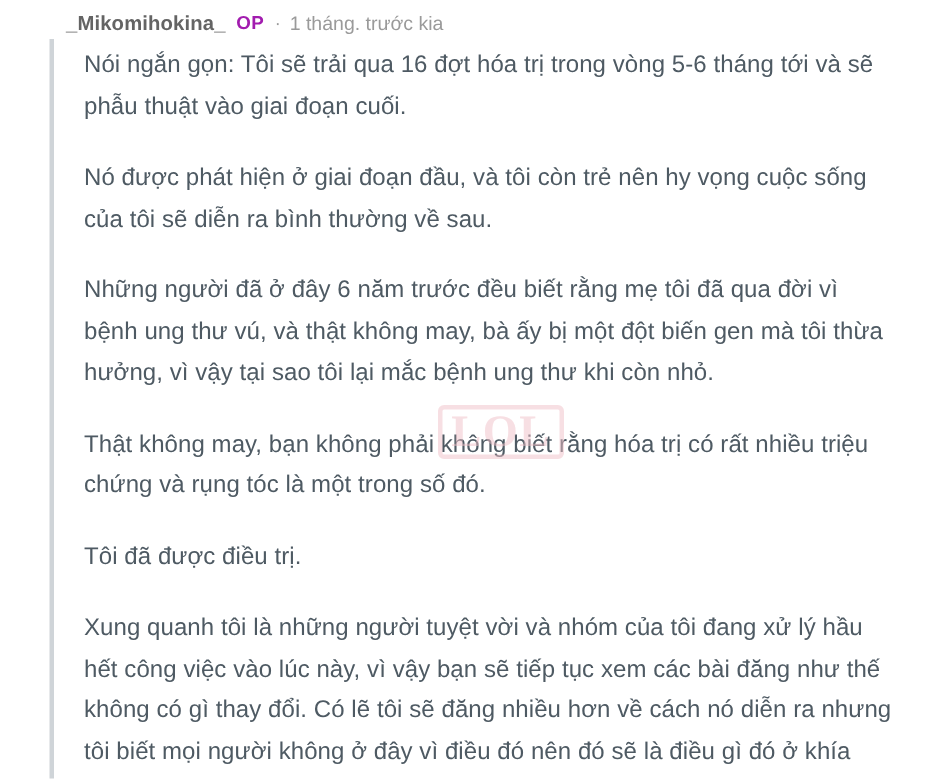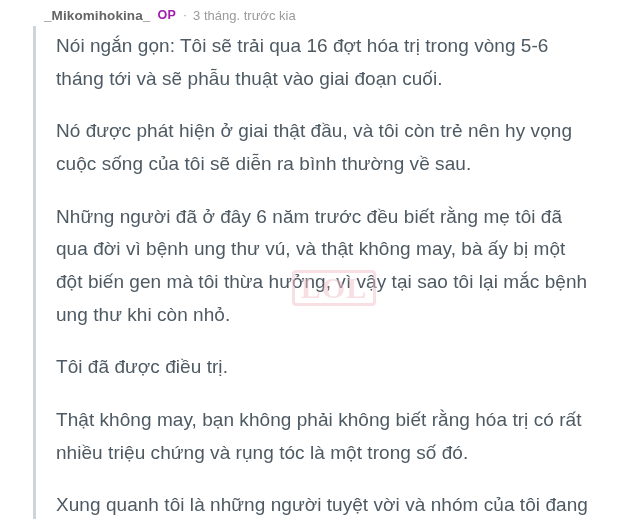--- a/index.html
+++ b/index.html
@@ -55,21 +55,21 @@
   .body-wrap {
     position: relative;
     border-left: 3px solid #cfd4d8;
     margin-left: 33px;
     padding: 4px 34px 0 20px;
     min-height: 480px;
     box-sizing: border-box;
   }
   .para {
     color: #4e5a63;
-    font-size: 19px;
+    font-size: 16px;
     line-height: 1.72;
     margin: 0 0 20px 0;
     text-align: left;
     letter-spacing: 0.05px;
   }
   .para:last-child {
     margin-bottom: 0;
   }
   .watermark {
     position: absolute;
@@ -97,29 +97,29 @@
 </style>
 </head>
 <body>
 
 <div class="post">
 
   <div class="post-header">
     <span class="author">_Mikomihokina_</span>
     <span class="op-badge">OP</span>
     <span class="meta-dot">·</span>
-    <span class="timestamp">3 tháng. trước kia</span>
+    <span class="timestamp">1 tháng. trước kia</span>
   </div>
 
   <div class="body-wrap">
     <p class="para">Nói ngắn gọn: Tôi sẽ trải qua 16 đợt hóa trị trong vòng 5-6 tháng tới và sẽ phẫu thuật vào giai đoạn cuối.</p>
-    <p class="para">Nó được phát hiện ở giai thật đầu, và tôi còn trẻ nên hy vọng cuộc sống của tôi sẽ diễn ra bình thường về sau.</p>
+    <p class="para">Nó được phát hiện ở giai đoạn đầu, và tôi còn trẻ nên hy vọng cuộc sống của tôi sẽ diễn ra bình thường về sau.</p>
     <p class="para">Những người đã ở đây 6 năm trước đều biết rằng mẹ tôi đã qua đời vì bệnh ung thư vú, và thật không may, bà ấy bị một đột biến gen mà tôi thừa hưởng, vì vậy tại sao tôi lại mắc bệnh ung thư khi còn nhỏ.</p>
+    <p class="para">Thật không may, bạn không phải không biết rằng hóa trị có rất nhiều triệu chứng và rụng tóc là một trong số đó.</p>
     <p class="para">Tôi đã được điều trị.</p>
-    <p class="para">Thật không may, bạn không phải không biết rằng hóa trị có rất nhiều triệu chứng và rụng tóc là một trong số đó.</p>
     <p class="para">Xung quanh tôi là những người tuyệt vời và nhóm của tôi đang xử lý hầu hết công việc vào lúc này, vì vậy bạn sẽ tiếp tục xem các bài đăng như thế không có gì thay đổi. Có lẽ tôi sẽ đăng nhiều hơn về cách nó diễn ra nhưng tôi biết mọi người không ở đây vì điều đó nên đó sẽ là điều gì đó ở khía cạnh mà tôi phải trải qua.</p>
 
     <div class="watermark">
       <span class="wm-box">LOL</span>
     </div>
   </div>
 
 </div>
 
 </body></html>

